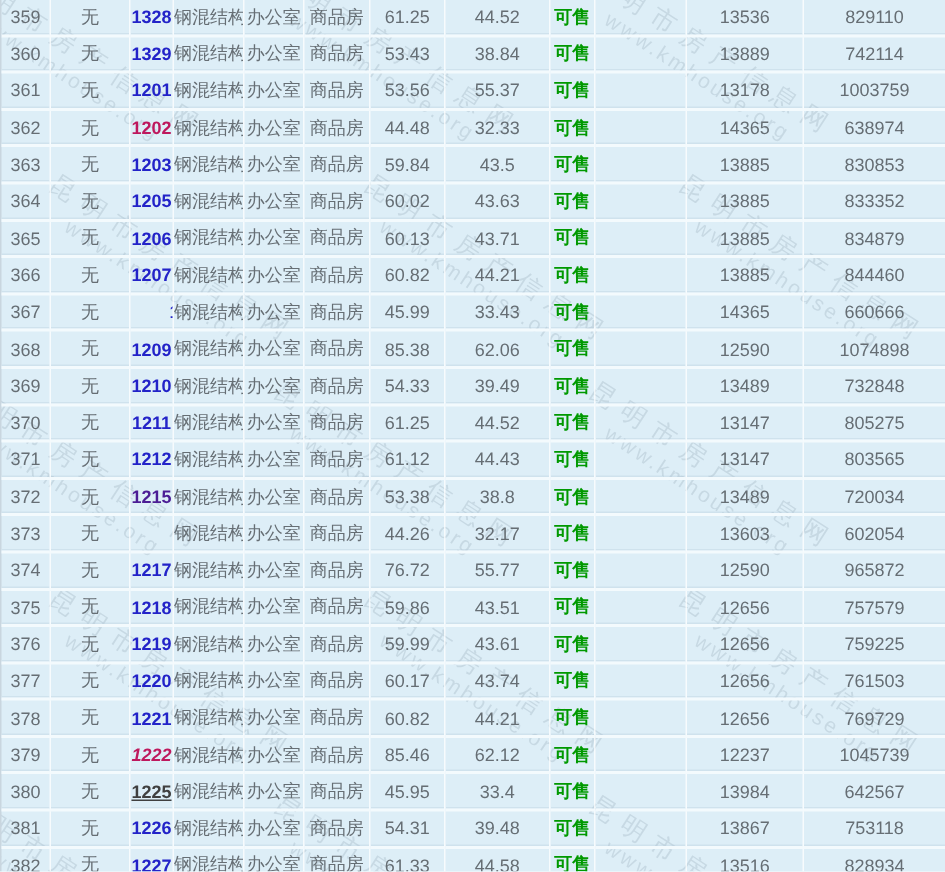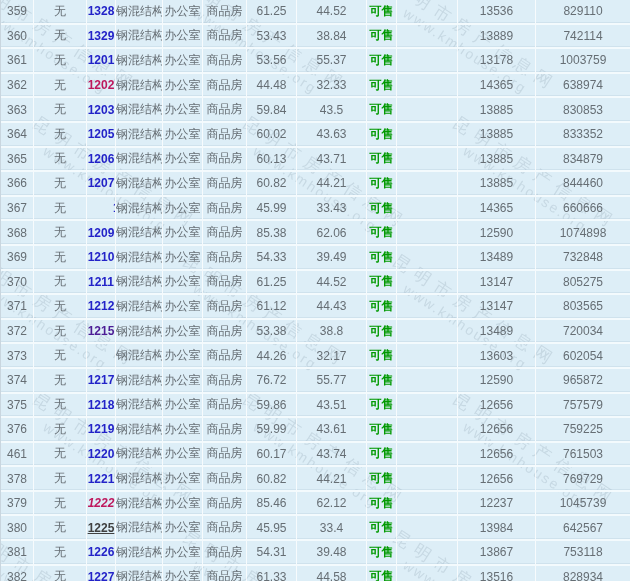--- a/index.html
+++ b/index.html
@@ -365,21 +365,21 @@
           <td class="c-usage">办公室</td>
           <td class="c-sale_type">商品房</td>
           <td class="c-build_area">59.99</td>
           <td class="c-inner_area">43.61</td>
           <td class="c-status" style="color: rgb(0, 153, 0);">可售</td>
           <td class="c-empty"></td>
           <td class="c-unit_price">12656</td>
           <td class="c-total_price">759225</td>
         </tr>
         <tr>
-          <td class="c-seq">461</td>
+          <td class="c-seq">377</td>
           <td class="c-mortgage">无</td>
           <td class="c-room"><a href="#" style="color: rgb(35, 35, 200);">1220</a></td>
           <td class="c-structure">钢混结构</td>
           <td class="c-usage">办公室</td>
           <td class="c-sale_type">商品房</td>
           <td class="c-build_area">60.17</td>
           <td class="c-inner_area">43.74</td>
           <td class="c-status" style="color: rgb(0, 153, 0);">可售</td>
           <td class="c-empty"></td>
           <td class="c-unit_price">12656</td>

